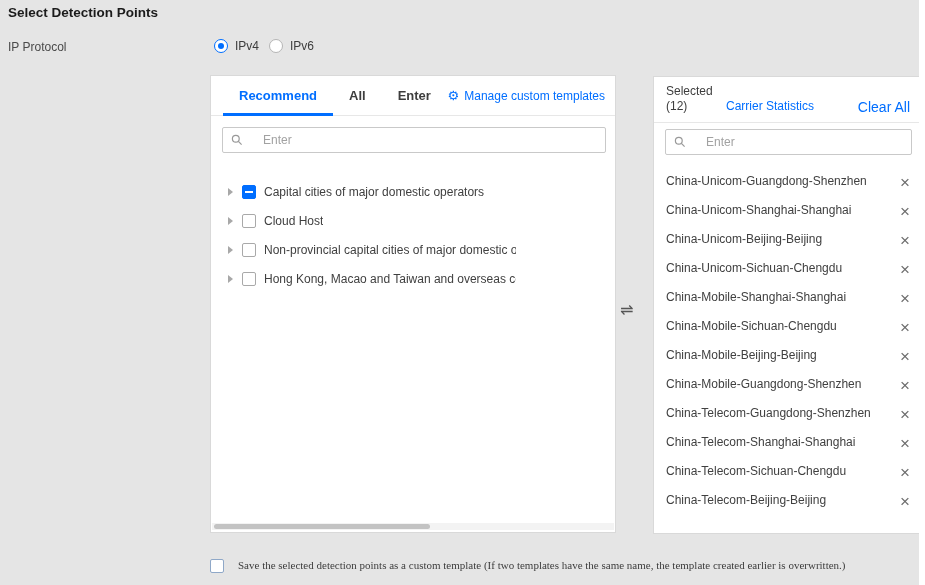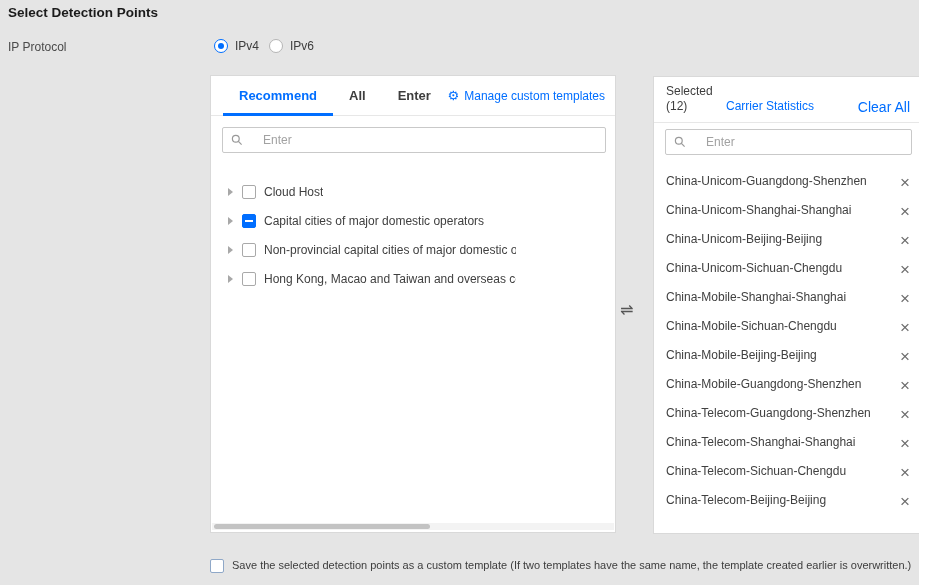--- a/index.html
+++ b/index.html
@@ -54,21 +54,21 @@
   .sel-header { position: relative; height: 46px; border-bottom: 1px solid #e7e7e7; }
   .sel-title { position: absolute; left: 12px; top: 7px; font-size: 12px; color: #3d3d3d; line-height: 15px; }
   .carrier-link { position: absolute; left: 72px; top: 22px; font-size: 12px; color: #006eff; cursor: pointer; }
   .clear-link { position: absolute; right: 12px; top: 22px; font-size: 14px; color: #006eff; cursor: pointer; }
 
   .sel-list { position: absolute; left: 0; top: 97px; right: 0; }
   .sel-row { display: flex; height: 29px; padding: 0 12px; }
   .sel-label { flex: 1; font-size: 12px; color: #404040; white-space: nowrap; overflow: hidden; }
   .remove-icon { color: #6e6e6e; font-size: 17px; line-height: 1; cursor: pointer; margin-left: 8px; }
 
-  .footer { position: absolute; left: 210px; top: 558px; display: flex; align-items: flex-start; gap: 8px; width: 706px; }
+  .footer { position: absolute; left: 210px; top: 558px; display: flex; align-items: flex-start; gap: 14px; width: 706px; font-family: Liberation Serif, serif; }
   .footer .checkbox { margin-top: 1px; border-color: #8fa8c8; }
   .footer-label { font-size: 11px; color: #3d3d3d; line-height: 15px; }
 </style>
 </head>
 <body>
 
 <div class="stage">
 
   <div class="page-title">Select Detection Points</div>
   <div class="ip-label">IP Protocol</div>
@@ -101,28 +101,28 @@
             <circle cx="4.8" cy="4.8" r="3.4" fill="none" stroke="#999" stroke-width="1.2"></circle>
             <line x1="7.4" y1="7.4" x2="10.6" y2="10.6" stroke="#999" stroke-width="1.2"></line>
           </svg>
       </span>
       <input placeholder="Enter" style="">
     </div>
 
     <div class="tree-list">
   <div class="tree-row">
     <span class="caret-icon"></span>
+    <span class="checkbox cb-indeterminate"></span>
+    <span class="tree-label">Capital cities of major domestic operators</span>
+  </div>
+
+  <div class="tree-row">
+    <span class="caret-icon"></span>
     <span class="checkbox cb-unchecked"></span>
     <span class="tree-label">Cloud Host</span>
-  </div>
-
-  <div class="tree-row">
-    <span class="caret-icon"></span>
-    <span class="checkbox cb-indeterminate"></span>
-    <span class="tree-label">Capital cities of major domestic operators</span>
   </div>
 
   <div class="tree-row">
     <span class="caret-icon"></span>
     <span class="checkbox cb-unchecked"></span>
     <span class="tree-label">Non-provincial capital cities of major domestic operators</span>
   </div>
 
   <div class="tree-row">
     <span class="caret-icon"></span>

